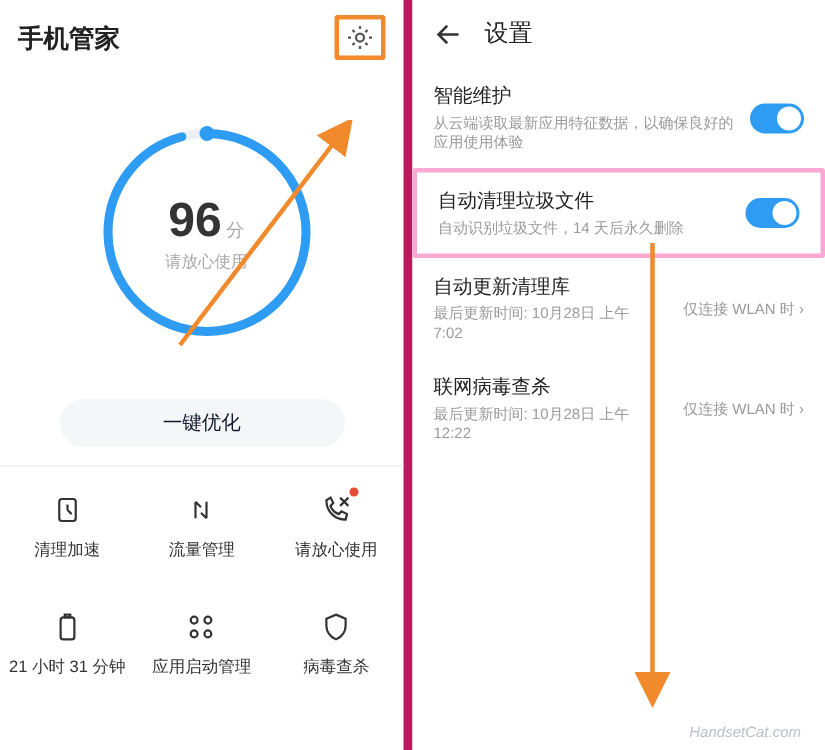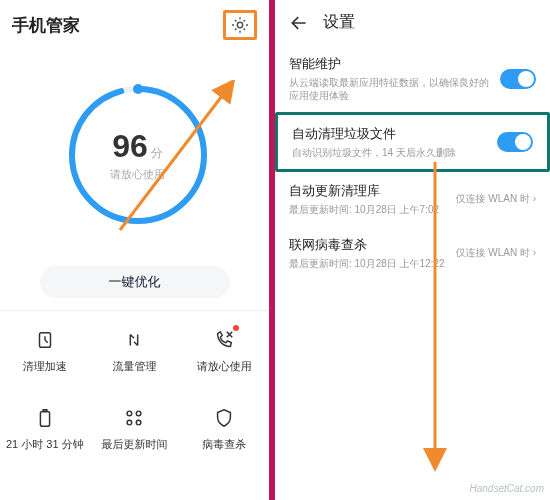--- a/index.html
+++ b/index.html
@@ -165,50 +165,51 @@
   .setting-desc {
     font-size: 10px;
     color: #9a9a9a;
     margin-top: 3px;
     line-height: 1.3;
   }
   .setting-meta {
     font-size: 10px;
     color: #9a9a9a;
     white-space: nowrap;
+    margin-left: 13px;
   }
   .toggle {
     width: 36px;
     height: 20px;
     background: #2f9cf4;
     border-radius: 10px;
     position: relative;
     flex-shrink: 0;
   }
   .toggle::after {
     content: "";
     position: absolute;
     width: 16px; height: 16px;
     background: #fff;
     border-radius: 50%;
     top: 2px; right: 2px;
   }
   .highlighted {
-    border: 3px solid #0f766e;
+    border: 3px solid #f9a8d4;
     border-radius: 2px;
   }
   .right-arrow-down {
     position: absolute;
     left: 405px;
     top: 160px;
     pointer-events: none;
   }
   .handset-credit {
     position: absolute;
-    right: 6px;
+    right: 16px;
     bottom: 6px;
     font-size: 10px;
     font-style: italic;
     color: #b8c0c8;
     text-shadow: 0 0 2px #fff;
   }
 </style>
 </head>
 <body>
 
@@ -293,21 +294,21 @@
       </div>
       <div class="grid-item">
         <span class="ic">
           <svg width="22" height="22" viewBox="0 0 24 24" fill="none" stroke="#333" stroke-width="1.6">
               <circle cx="7" cy="7" r="2.5"></circle>
               <circle cx="17" cy="7" r="2.5"></circle>
               <circle cx="7" cy="17" r="2.5"></circle>
               <circle cx="17" cy="17" r="2.5"></circle>
             </svg>
         </span>
-        <span class="grid-label">最后更新时间</span>
+        <span class="grid-label">应用启动管理</span>
       </div>
       <div class="grid-item">
         <span class="ic">
           <svg width="22" height="22" viewBox="0 0 24 24" fill="none" stroke="#333" stroke-width="1.6">
               <path d="M12 3l7 3v5c0 5-3 8-7 10-4-2-7-5-7-10V6Z"></path>
             </svg>
         </span>
         <span class="grid-label">病毒查杀</span>
       </div>
     </div>

